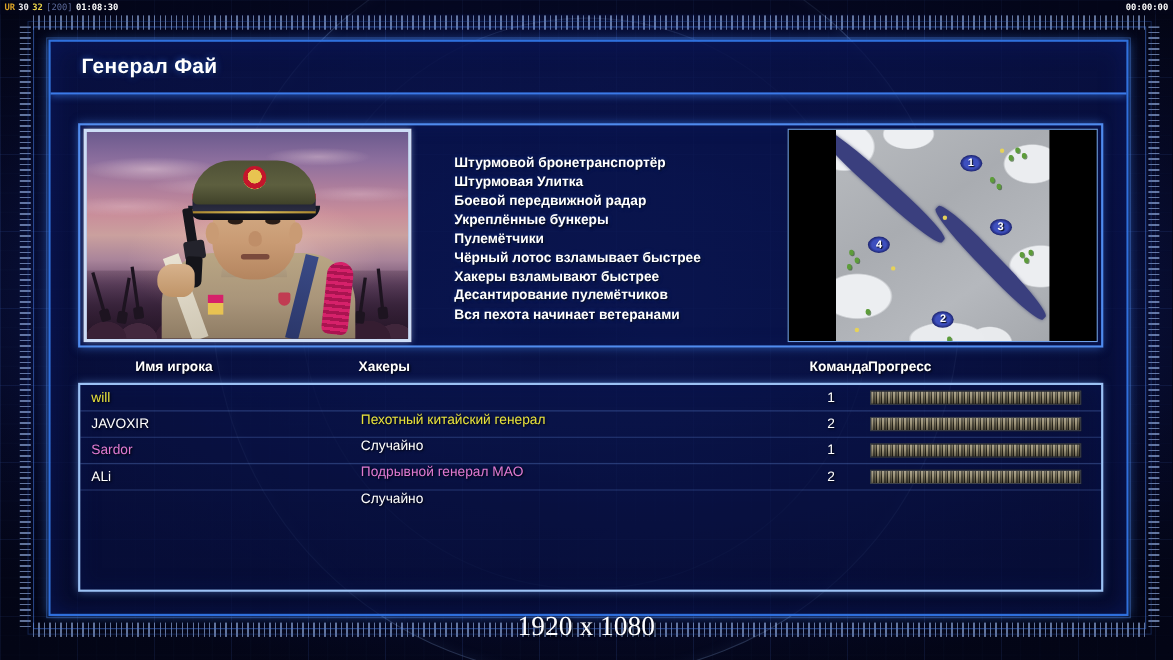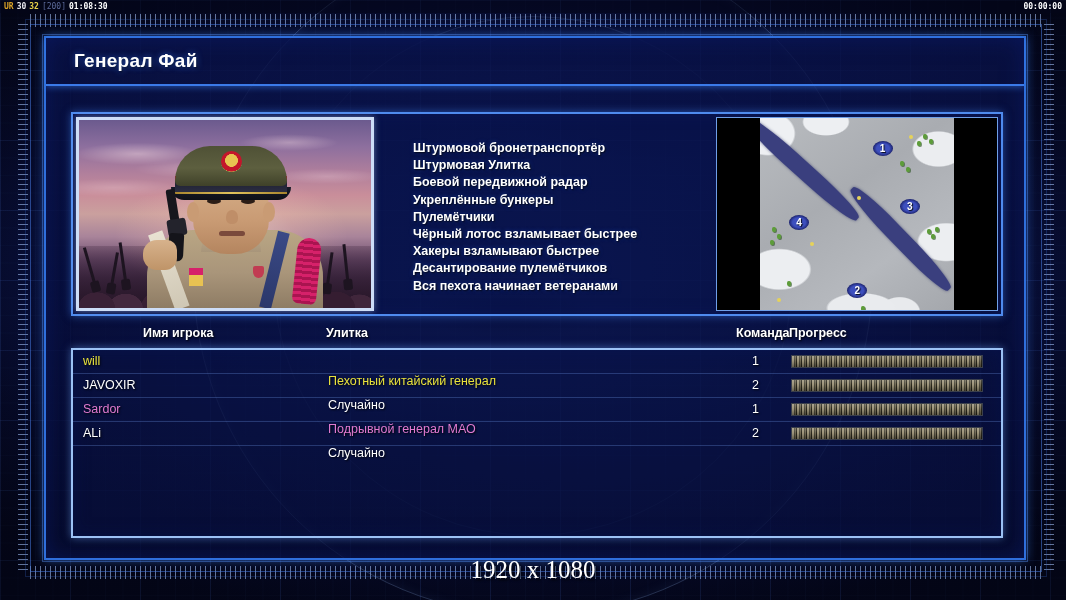--- a/index.html
+++ b/index.html
@@ -504,22 +504,22 @@
 
           <div class="mm-start" style="left:58%; top:12%;">1</div>
           <div class="mm-start" style="left:45%; top:85%;">2</div>
           <div class="mm-start" style="left:72%; top:42%;">3</div>
           <div class="mm-start" style="left:15%; top:50%;">4</div>
         </div>
       </div>
     </div>
 
     <div class="list-head">
-      <div class="c" style="left:24px;padding-left:48px;">Имя игрока</div>
-      <div class="c" style="left:255px;">Улитка</div>
+      <div class="c" style="left:4px;padding-left:48px;">Имя игрока</div>
+      <div class="c" style="left:255px;">Хакеры</div>
       <div class="c" style="left:638px;padding-left:27px;">Команда</div>
       <div class="c" style="left:718px;">Прогресс</div>
     </div>
 
     <div class="list-panel">
 
       <div class="prow" style="top:0px;">
         <div class="pname" style="color: rgb(232, 226, 60);">will</div>
         <div class="parmy" style="color: rgb(232, 226, 60);">Пехотный китайский генерал</div>
         <div class="pteam">1</div>

